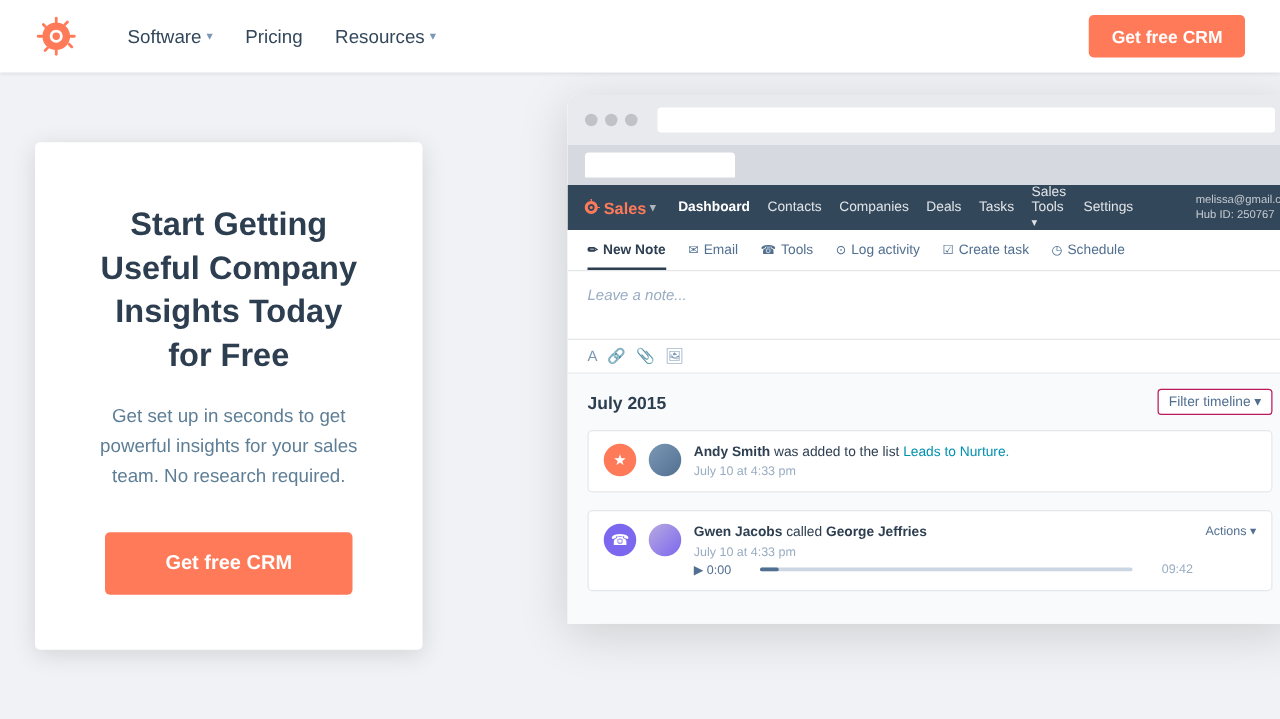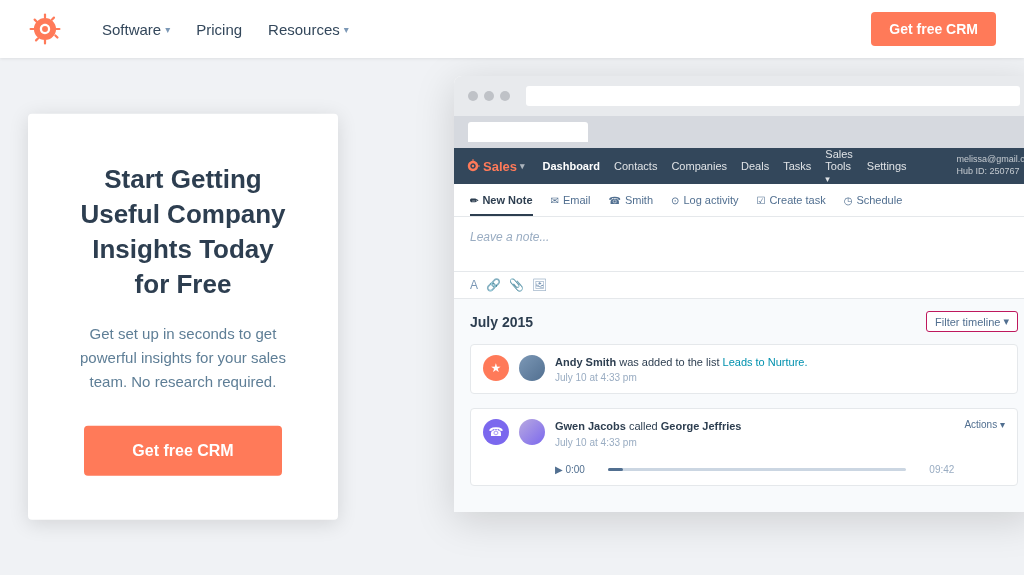--- a/index.html
+++ b/index.html
@@ -327,21 +327,21 @@
       color: #99acc2;
       margin-top: 2px;
     }
     .crm-event-actions {
       font-size: 10px;
       color: #516f90;
       cursor: pointer;
     }
 
     .crm-audio-bar {
-      margin-top: 16px;
+      margin-top: 2px;
       display: flex;
       align-items: center;
       gap: 23px;
     }
     .crm-play-btn {
       font-size: 10px;
       color: #516f90;
     }
     .crm-progress-bar {
       flex: 1;
@@ -445,21 +445,21 @@
         <div class="crm-tab active">
           <span class="crm-tab-icon">✏</span>
           <span>New Note</span>
         </div>
         <div class="crm-tab">
           <span class="crm-tab-icon">✉</span>
           <span>Email</span>
         </div>
         <div class="crm-tab">
           <span class="crm-tab-icon">☎</span>
-          <span>Smith</span>
+          <span>Tools</span>
         </div>
         <div class="crm-tab">
           <span class="crm-tab-icon">⊙</span>
           <span>Log activity</span>
         </div>
         <div class="crm-tab">
           <span class="crm-tab-icon">☑</span>
           <span>Create task</span>
         </div>
         <div class="crm-tab">

